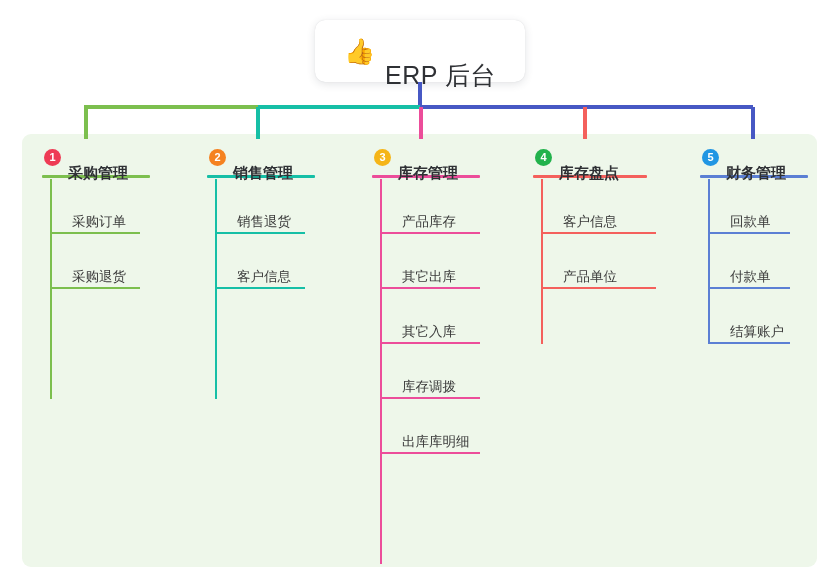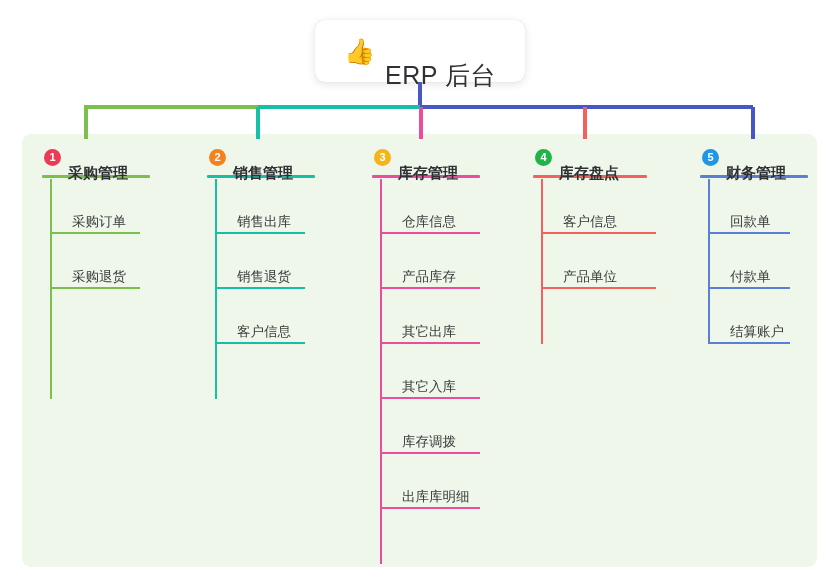--- a/index.html
+++ b/index.html
@@ -185,46 +185,38 @@
     </div>
     <div class="branch" style="left: 207px; width: 150px;">
       <div class="branch-header">
         <span class="badge" style="background: rgb(245, 130, 32);">2</span>
         <span class="branch-title">销售管理</span>
       </div>
       <div class="branch-rule" style="width: 108px; background: rgb(22, 191, 166);"></div>
       <div class="leaves">
         <div class="spine" style="background: rgb(22, 191, 166); height: 220px;"></div>
         <div class="leaf">
-          <span class="leaf-label">销售出库</span>
-          <div class="leaf-rule" style="width: 90px; background: rgb(22, 191, 166);"></div>
-        </div>
-        <div class="leaf">
           <span class="leaf-label">销售退货</span>
           <div class="leaf-rule" style="width: 90px; background: rgb(22, 191, 166);"></div>
         </div>
         <div class="leaf">
           <span class="leaf-label">客户信息</span>
           <div class="leaf-rule" style="width: 90px; background: rgb(22, 191, 166);"></div>
         </div>
       </div>
     </div>
     <div class="branch" style="left: 372px; width: 150px;">
       <div class="branch-header">
         <span class="badge" style="background: rgb(245, 181, 24);">3</span>
         <span class="branch-title">库存管理</span>
       </div>
       <div class="branch-rule" style="width: 108px; background: rgb(236, 77, 154);"></div>
       <div class="leaves">
         <div class="spine" style="background: rgb(236, 77, 154); height: 385px;"></div>
         <div class="leaf">
-          <span class="leaf-label">仓库信息</span>
-          <div class="leaf-rule" style="width: 100px; background: rgb(236, 77, 154);"></div>
-        </div>
-        <div class="leaf">
           <span class="leaf-label">产品库存</span>
           <div class="leaf-rule" style="width: 100px; background: rgb(236, 77, 154);"></div>
         </div>
         <div class="leaf">
           <span class="leaf-label">其它出库</span>
           <div class="leaf-rule" style="width: 100px; background: rgb(236, 77, 154);"></div>
         </div>
         <div class="leaf">
           <span class="leaf-label">其它入库</span>
           <div class="leaf-rule" style="width: 100px; background: rgb(236, 77, 154);"></div>

